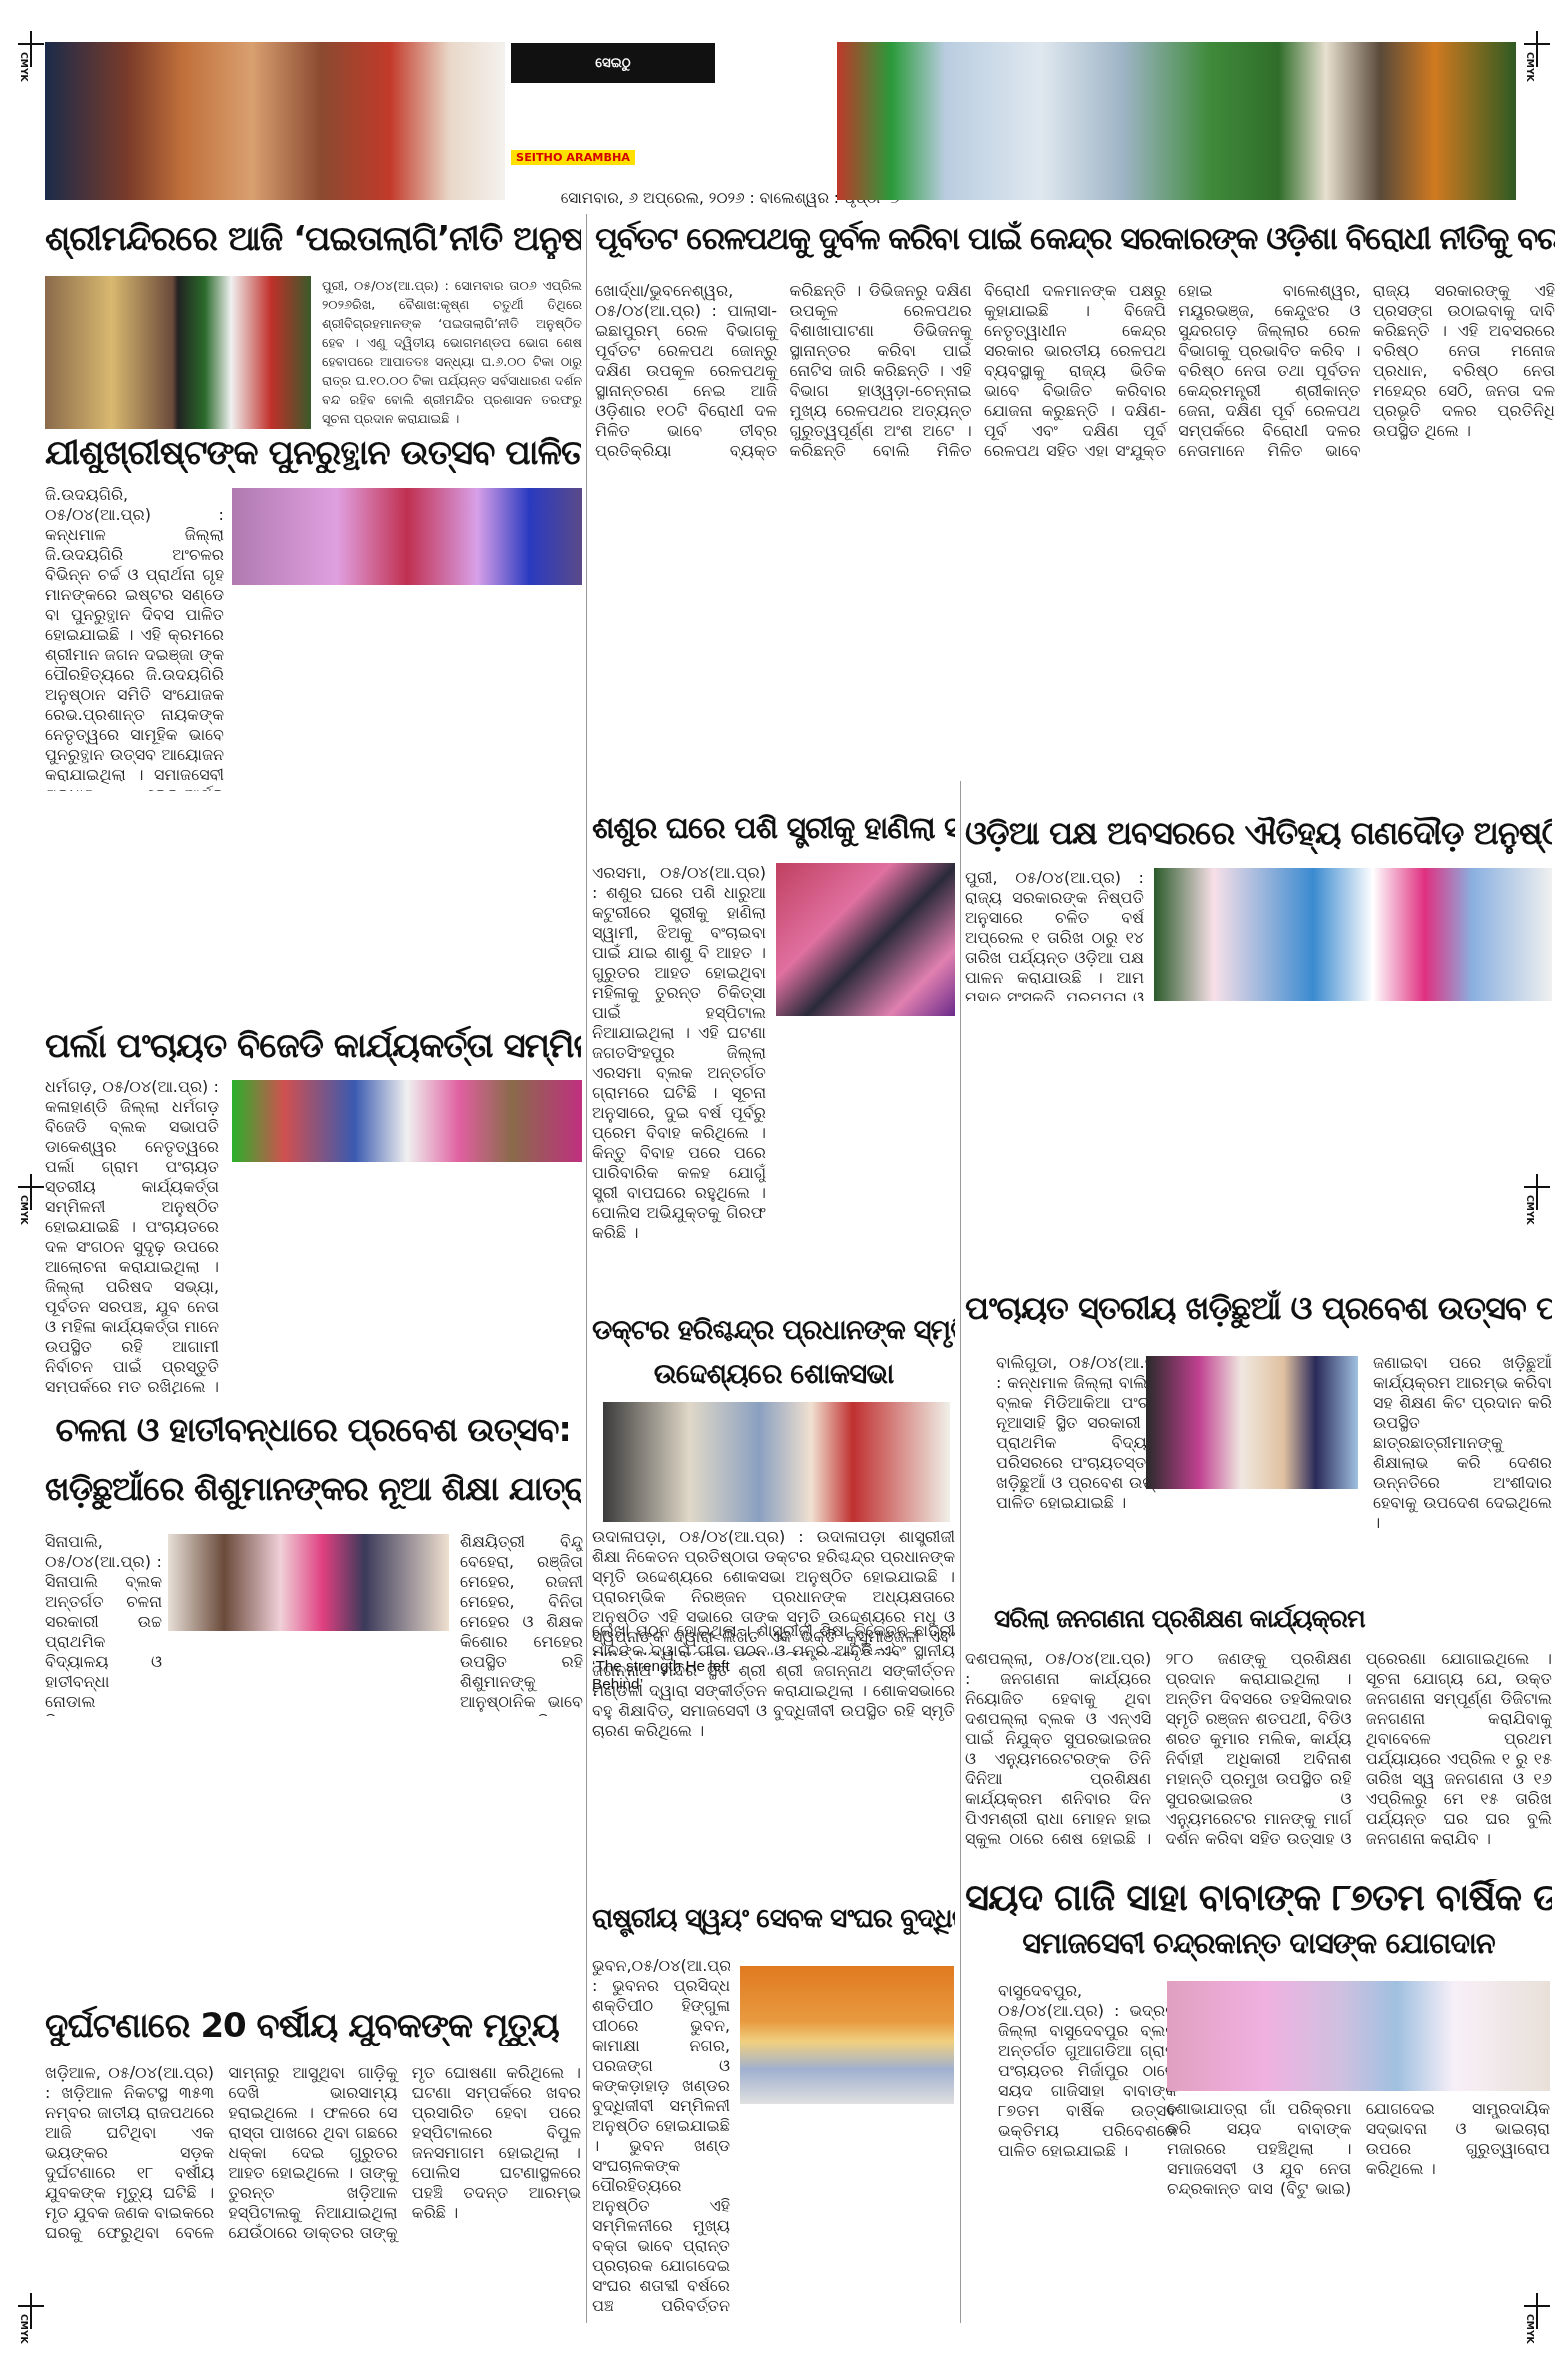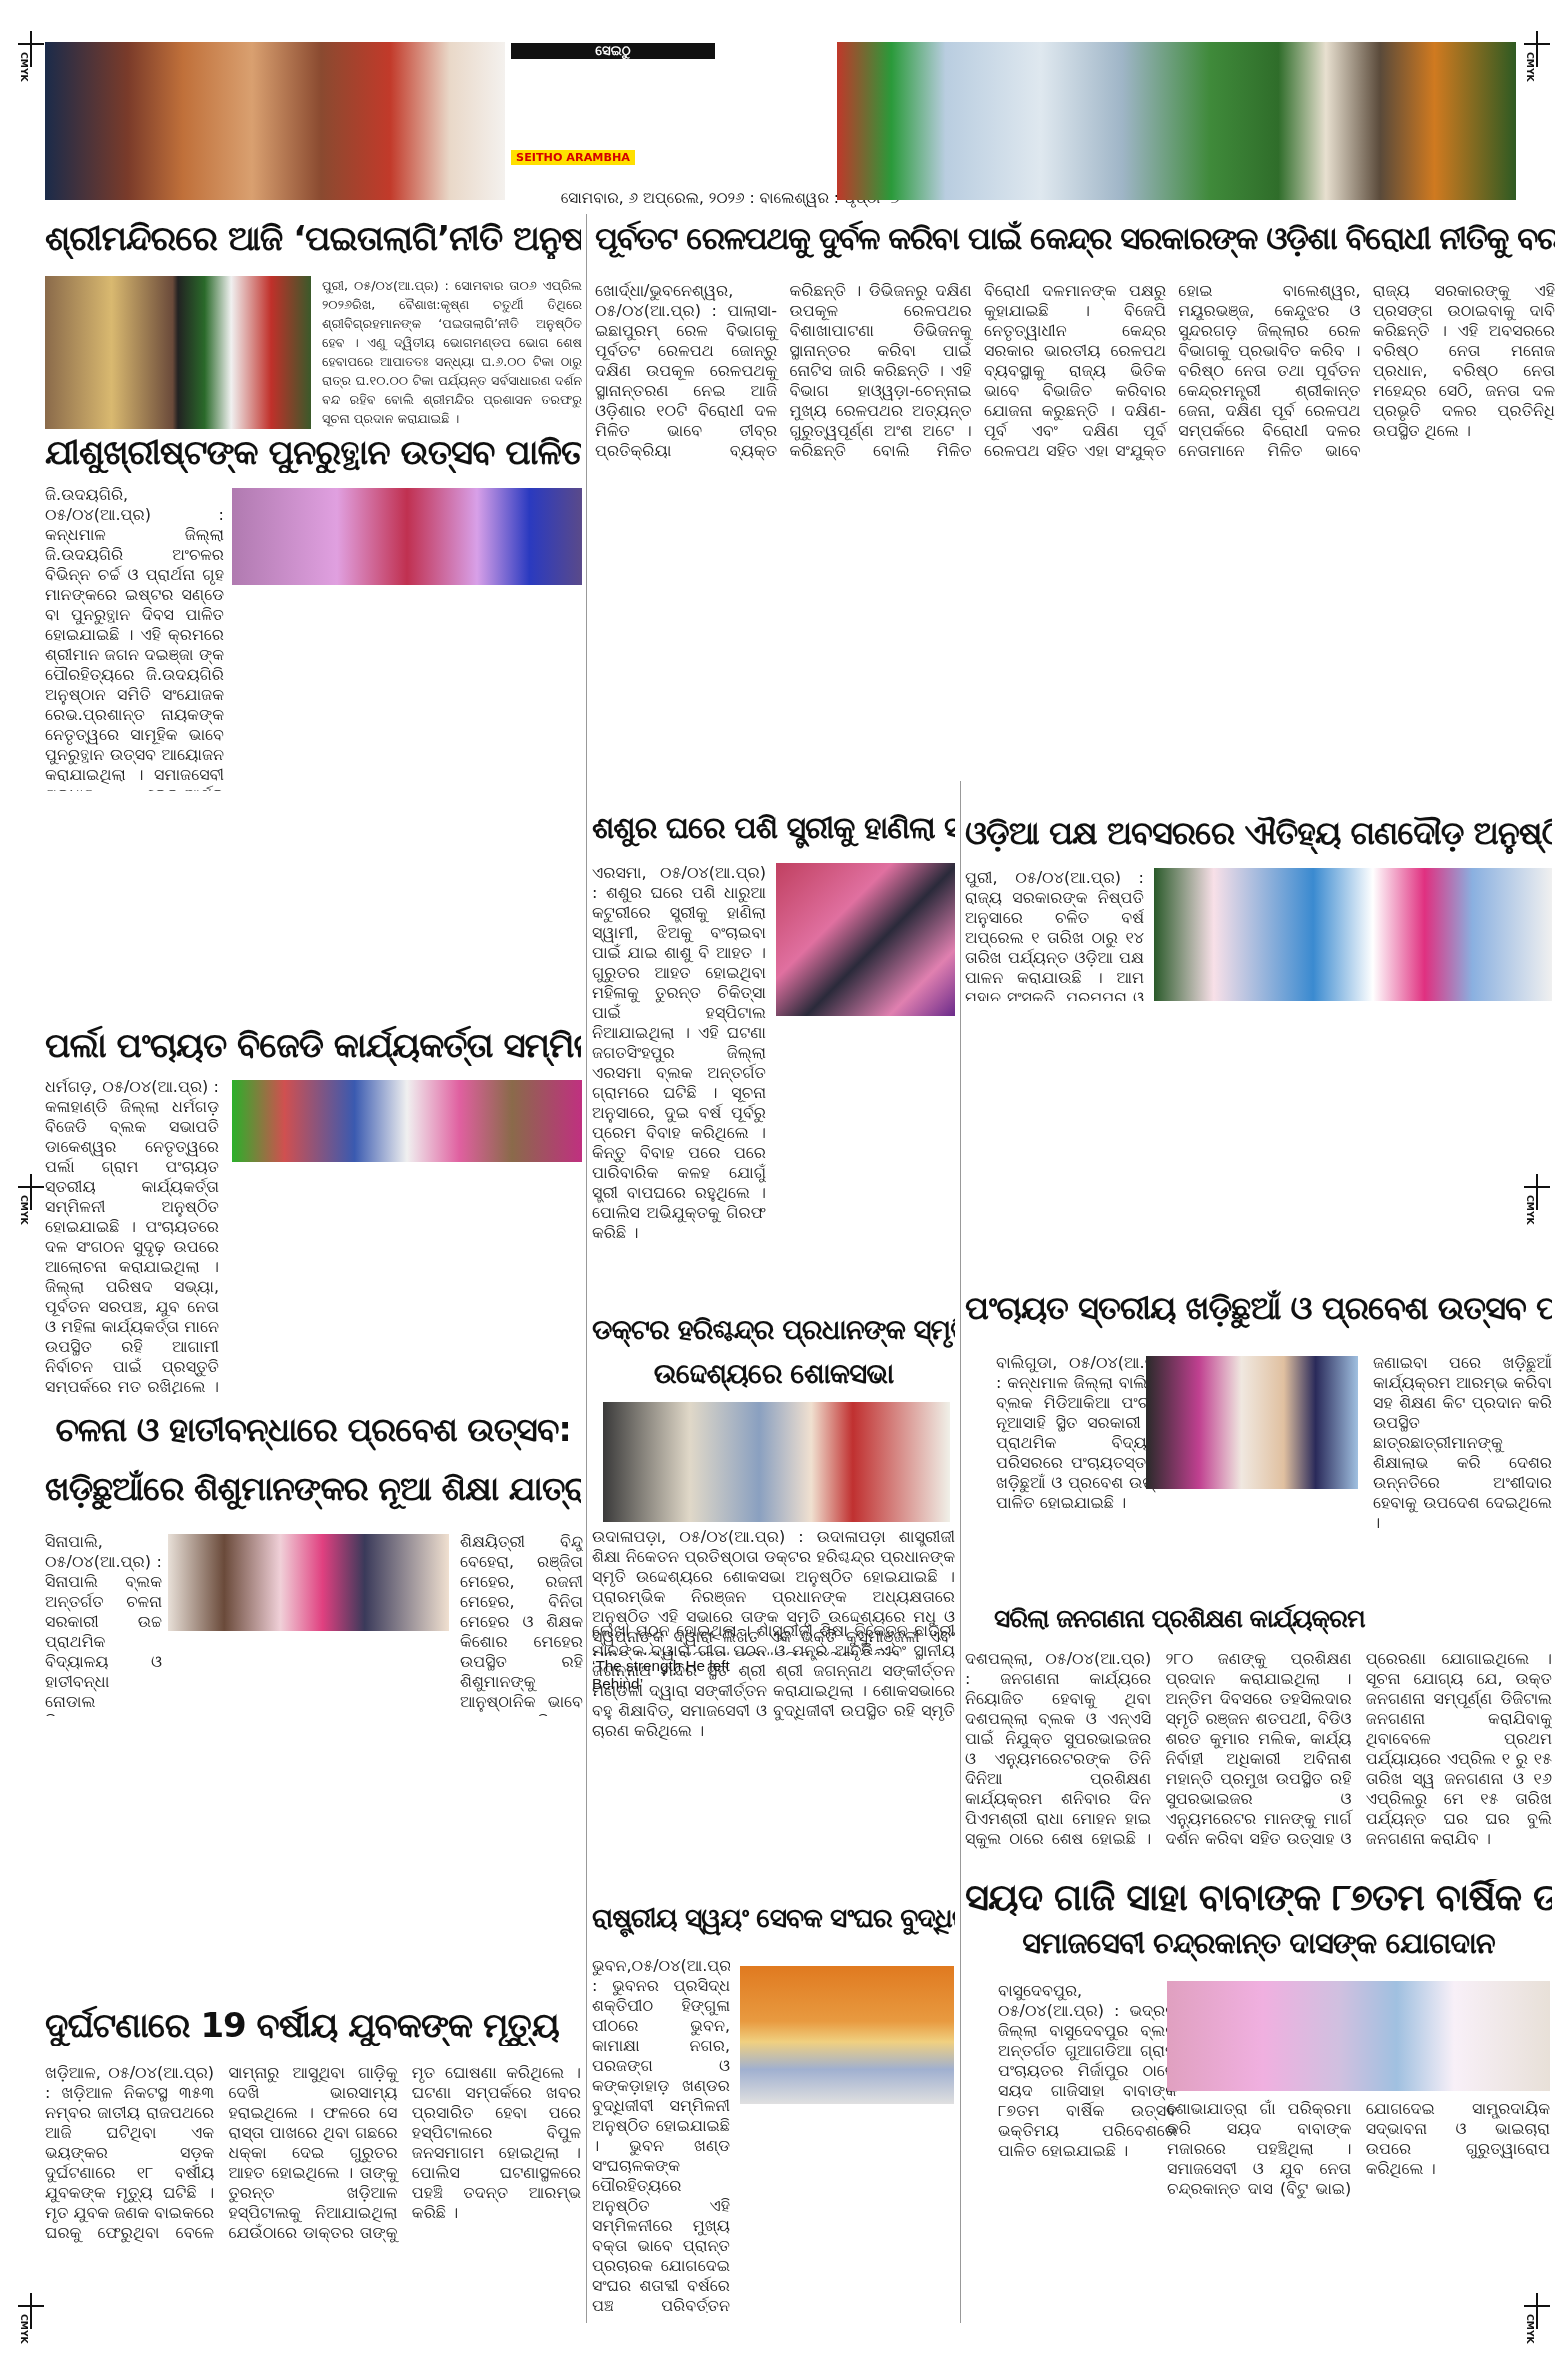--- a/index.html
+++ b/index.html
@@ -5,21 +5,21 @@
   * { box-sizing: border-box; margin: 0; padding: 0; }
   html, body { width: 1562px; height: 2366px; background: #ffffff; overflow: hidden; }
   body { position: relative; font-family: "DejaVu Sans", sans-serif; color: #111; }
   .abs { position: absolute; }
   .reg { position: absolute; width: 61px; height: 71px; }
   .reg .vline { position: absolute; left: 30px; top: 0; width: 1.5px; height: 36px; background:#111; }
   .reg .hline { position: absolute; left: 18px; top: 12.3px; width: 25.5px; height: 1.5px; background:#111; }
   .reg .cmyk { position: absolute; left: 18.4px; top: 21.4px; font-size: 9.2px; line-height: 10.2px; width: 10.2px; text-align:center; font-weight:bold; writing-mode: vertical-rl; }
   .banner-img { position: absolute; top: 42px; height: 158px; }
   .masthead { position: absolute; left: 511px; top: 43px; width: 204px; text-align:center; }
-  .mast-top { background:#111; color:#fff; font-size: 13.3px; font-weight:bold; padding: 0 0; }
+  .mast-top { background:#111; color:#fff; font-size: 13.3px; font-weight:bold; padding: 12px 0; }
   .mast-title { font-size: 77px; font-weight: 900; line-height: 92px; letter-spacing: -3.1px; }
   .mast-sub { position:absolute; left: 0; top: 107px; background: #ffe000; color:#d40000; font-size: 11.2px; font-weight:bold; padding: 1px 5.1px; }
   .dateline { position: absolute; left: 470px; top: 189px; width: 521px; font-size: 15.3px; text-align:center; }
   .headline { position: absolute; font-weight: 900; font-size: 34px; line-height: 42px; white-space: nowrap; overflow: hidden; letter-spacing: -1px; }
   .headline.c { text-align: center; }
   .body { position: absolute; font-size: 16px; line-height: 20px; color:#222; text-align: justify; overflow: hidden; }
   .photo { position: absolute; overflow: hidden; }
   .rule-v { position: absolute; width: 1px; background: #999; }
   .cols3 { column-count: 3; column-gap: 14.3px; }
   .cols5 { column-count: 5; column-gap: 12.3px; }
@@ -114,21 +114,21 @@
 <div class="body" style="left:460px;top:1532px;width:123px;height:184px;">ଶିକ୍ଷୟିତ୍ରୀ ବିନ୍ଦୁ ବେହେରା, ରଞ୍ଜିତା ମେହେର, ରଜନୀ ମେହେର, ବିନିତା ମେହେର ଓ ଶିକ୍ଷକ କିଶୋର ମେହେର ଉପସ୍ଥିତ ରହି ଶିଶୁମାନଙ୍କୁ ଆନୁଷ୍ଠାନିକ ଭାବେ ସ୍ୱାଗତ କରିଥିଲେ । ଉଭୟ ବିଦ୍ୟାଳୟରେ ପ୍ରଥମ ଶ୍ରେଣୀରେ ନାମ ଲେଖାଇଥିବା ଶିଶୁମାନଙ୍କୁ ସ୍ୱାଗତ କରାଯାଇ ପାଠ୍ୟ ସାମଗ୍ରୀ ପ୍ରଦାନ କରାଯାଇଥିଲା ।</div>
 <div class="body cols3" style="left:45px;top:1721px;width:536px;height:245px;"></div>
 
 <div class="headline" style="left:994px;top:1598px;width:587px;font-size:25px;">ସରିଲା ଜନଗଣନା ପ୍ରଶିକ୍ଷଣ କାର୍ଯ୍ୟକ୍ରମ</div>
 <div class="body cols3" style="left:965px;top:1649px;width:587px;height:214px;">ଦଶପଲ୍ଲା, ୦୫/୦୪(ଆ.ପ୍ର) : ଜନଗଣନା କାର୍ଯ୍ୟରେ ନିୟୋଜିତ ହେବାକୁ ଥିବା ଦଶପଲ୍ଲା ବ୍ଲକ ଓ ଏନ୍‌ଏସି ପାଇଁ ନିଯୁକ୍ତ ସୁପରଭାଇଜର ଓ ଏନ୍ୟୁମରେଟରଙ୍କ ତିନି ଦିନିଆ ପ୍ରଶିକ୍ଷଣ କାର୍ଯ୍ୟକ୍ରମ ଶନିବାର ଦିନ ପିଏମଶ୍ରୀ ରାଧା ମୋହନ ହାଇ ସ୍କୁଲ ଠାରେ ଶେଷ ହୋଇଛି । ୨୮୦ ଜଣଙ୍କୁ ପ୍ରଶିକ୍ଷଣ ପ୍ରଦାନ କରାଯାଇଥିଲା । ଅନ୍ତିମ ଦିବସରେ ତହସିଲଦାର ସ୍ମୃତି ରଞ୍ଜନ ଶତପଥୀ, ବିଡିଓ ଶରତ କୁମାର ମଲିକ, କାର୍ଯ୍ୟ ନିର୍ବାହୀ ଅଧିକାରୀ ଅବିନାଶ ମହାନ୍ତି ପ୍ରମୁଖ ଉପସ୍ଥିତ ରହି ସୁପରଭାଇଜର ଓ ଏନ୍ୟୁମରେଟର ମାନଙ୍କୁ ମାର୍ଗ ଦର୍ଶନ କରିବା ସହିତ ଉତ୍ସାହ ଓ ପ୍ରେରଣା ଯୋଗାଇଥିଲେ । ସୂଚନା ଯୋଗ୍ୟ ଯେ, ଉକ୍ତ ଜନଗଣନା ସମ୍ପୂର୍ଣ୍ଣ ଡିଜିଟାଲ ଜନଗଣନା କରାଯିବାକୁ ଥିବାବେଳେ ପ୍ରଥମ ପର୍ଯ୍ୟାୟରେ ଏପ୍ରିଲ ୧ ରୁ ୧୫ ତାରିଖ ସ୍ୱ ଜନଗଣନା ଓ ୧୬ ଏପ୍ରିଲରୁ ମେ ୧୫ ତାରିଖ ପର୍ଯ୍ୟନ୍ତ ଘର ଘର ବୁଲି ଜନଗଣନା କରାଯିବ ।</div>
 
 <div class="headline" style="left:592px;top:1897px;width:363px;font-size:26.6px;">ରାଷ୍ଟ୍ରୀୟ ସ୍ୱୟଂ ସେବକ ସଂଘର ବୁଦ୍ଧିଜୀବୀ ସମ୍ମିଳନୀ</div>
 <div class="body" style="left:592px;top:1956px;width:138px;height:357px;">ଭୁବନ,୦୫/୦୪(ଆ.ପ୍ର) : ଭୁବନର ପ୍ରସିଦ୍ଧ ଶକ୍ତିପୀଠ ହିଙ୍ଗୁଳା ପୀଠରେ ଭୁବନ, କାମାକ୍ଷା ନଗର, ପରଜଙ୍ଗ ଓ କଙ୍କଡ଼ାହାଡ଼ ଖଣ୍ଡର ବୁଦ୍ଧିଜୀବୀ ସମ୍ମିଳନୀ ଅନୁଷ୍ଠିତ ହୋଇଯାଇଛି । ଭୁବନ ଖଣ୍ଡ ସଂଘଚାଳକଙ୍କ ପୌରହିତ୍ୟରେ ଅନୁଷ୍ଠିତ ଏହି ସମ୍ମିଳନୀରେ ମୁଖ୍ୟ ବକ୍ତା ଭାବେ ପ୍ରାନ୍ତ ପ୍ରଚାରକ ଯୋଗଦେଇ ସଂଘର ଶତାବ୍ଦୀ ବର୍ଷରେ ପଞ୍ଚ ପରିବର୍ତ୍ତନ ସମ୍ପର୍କରେ ଆଲୋଚନା କରିଥିଲେ । ସମାଜର ବିଭିନ୍ନ ବର୍ଗର ବୁଦ୍ଧିଜୀବୀ ଏହି ସମ୍ମିଳନୀରେ ଉପସ୍ଥିତ ରହି ନିଜ ନିଜ ମତ ରଖିଥିଲେ ।</div>
 <div class="photo" style="left:740px;top:1966px;width:214px;height:138px;background:linear-gradient(180deg,#e07a20 0%,#e89a40 40%,#f0d080 55%,#a0b0d0 75%,#e0e0e0 100%);"></div>
 
-<div class="headline" style="left:45px;top:2004px;width:536px;">ଦୁର୍ଘଟଣାରେ 19 ବର୍ଷୀୟ ଯୁବକଙ୍କ ମୃତ୍ୟୁ</div>
+<div class="headline" style="left:45px;top:2004px;width:536px;">ଦୁର୍ଘଟଣାରେ 20 ବର୍ଷୀୟ ଯୁବକଙ୍କ ମୃତ୍ୟୁ</div>
 <div class="body cols3" style="left:45px;top:2063px;width:536px;height:260px;">ଖଡ଼ିଆଳ, ୦୫/୦୪(ଆ.ପ୍ର) : ଖଡ଼ିଆଳ ନିକଟସ୍ଥ ୩୫୩ ନମ୍ବର ଜାତୀୟ ରାଜପଥରେ ଆଜି ଘଟିଥିବା ଏକ ଭୟଙ୍କର ସଡ଼କ ଦୁର୍ଘଟଣାରେ ୧୮ ବର୍ଷୀୟ ଯୁବକଙ୍କ ମୃତ୍ୟୁ ଘଟିଛି । ମୃତ ଯୁବକ ଜଣକ ବାଇକରେ ଘରକୁ ଫେରୁଥିବା ବେଳେ ସାମ୍ନାରୁ ଆସୁଥିବା ଗାଡ଼ିକୁ ଦେଖି ଭାରସାମ୍ୟ ହରାଇଥିଲେ । ଫଳରେ ସେ ରାସ୍ତା ପାଖରେ ଥିବା ଗଛରେ ଧକ୍କା ଦେଇ ଗୁରୁତର ଆହତ ହୋଇଥିଲେ । ତାଙ୍କୁ ତୁରନ୍ତ ଖଡ଼ିଆଳ ହସ୍ପିଟାଲକୁ ନିଆଯାଇଥିଲା ଯେଉଁଠାରେ ଡାକ୍ତର ତାଙ୍କୁ ମୃତ ଘୋଷଣା କରିଥିଲେ । ଘଟଣା ସମ୍ପର୍କରେ ଖବର ପ୍ରସାରିତ ହେବା ପରେ ହସ୍ପିଟାଲରେ ବିପୁଳ ଜନସମାଗମ ହୋଇଥିଲା । ପୋଲିସ ଘଟଣାସ୍ଥଳରେ ପହଞ୍ଚି ତଦନ୍ତ ଆରମ୍ଭ କରିଛି ।</div>
 
 <div class="headline c" style="left:965px;top:1879px;width:587px;font-size:37px;line-height:37px;">ସୟଦ ଗାଜି ସାହା ବାବାଙ୍କ ୮୭ତମ ବାର୍ଷିକ ଉତ୍ସବରେ</div>
 <div class="headline c" style="left:965px;top:1925px;width:587px;font-size:29px;line-height:37px;">ସମାଜସେବୀ ଚନ୍ଦ୍ରକାନ୍ତ ଦାସଙ୍କ ଯୋଗଦାନ</div>
 <div class="body" style="left:998px;top:1981px;width:179px;height:337px;">ବାସୁଦେବପୁର, ୦୫/୦୪(ଆ.ପ୍ର) : ଭଦ୍ରକ ଜିଲ୍ଲା ବାସୁଦେବପୁର ବ୍ଲକ ଅନ୍ତର୍ଗତ ଗୁଆଗଡିଆ ଗ୍ରାମ ପଂଚାୟତର ମିର୍ଜାପୁର ଠାରେ ସୟଦ ଗାଜିସାହା ବାବାଙ୍କ ୮୭ତମ ବାର୍ଷିକ ଉତ୍ସବ ଭକ୍ତିମୟ ପରିବେଶରେ ପାଳିତ ହୋଇଯାଇଛି ।</div>
 <div class="photo" style="left:1167px;top:1981px;width:383px;height:110px;background:linear-gradient(90deg,#e0a0c0 0%,#f0b0e0 25%,#d0c0e0 45%,#a0c0e0 60%,#f8f0f8 75%,#e8e0d8 100%);"></div>
 <div class="body" style="left:1167px;top:2099px;width:383px;height:220px;column-count:2;column-gap:14.3px;">ଶୋଭାଯାତ୍ରା ଗାଁ ପରିକ୍ରମା କରି ସୟଦ ବାବାଙ୍କ ମଜାରରେ ପହଞ୍ଚିଥିଲା । ସମାଜସେବୀ ଓ ଯୁବ ନେତା ଚନ୍ଦ୍ରକାନ୍ତ ଦାସ (ବିଟୁ ଭାଇ) ଯୋଗଦେଇ ସାମ୍ପ୍ରଦାୟିକ ସଦ୍ଭାବନା ଓ ଭାଇଚାରା ଉପରେ ଗୁରୁତ୍ୱାରୋପ କରିଥିଲେ ।</div>
 
 
 </body></html>

